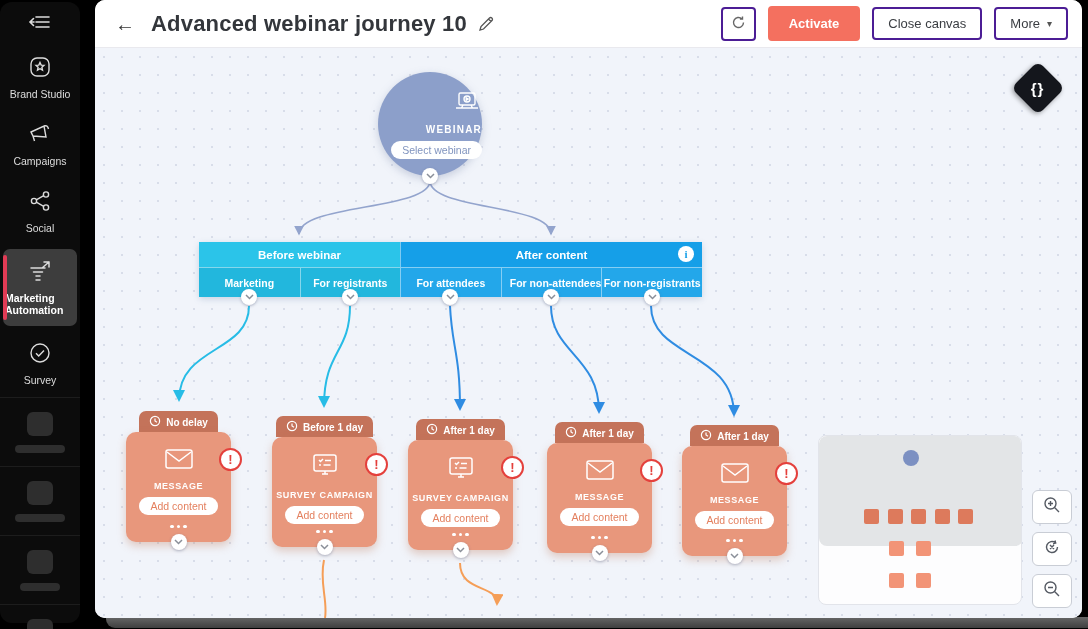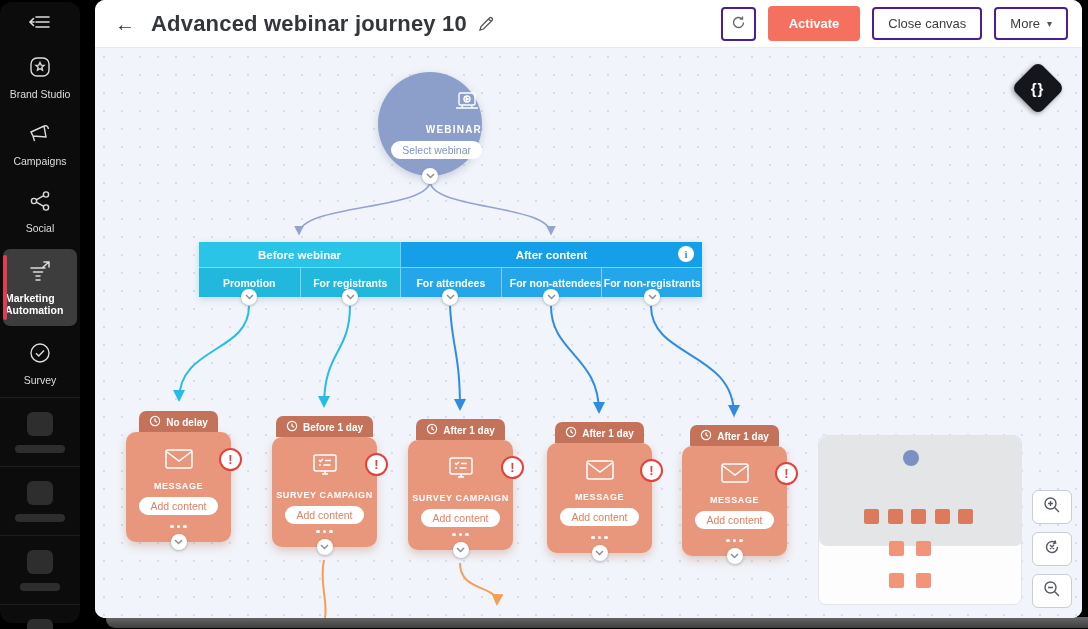--- a/index.html
+++ b/index.html
@@ -247,21 +247,21 @@
         <div class="jt-cell g-before" style="width:201px;">
           <span>Before webinar</span>
         </div>
         <div class="jt-cell g-after vdiv" style="width:302px;">
           <span>After content</span>
           <span class="info-badge">i</span>
         </div>
       </div>
       <div class="jt-sub">
         <div class="jt-cell c-before" style="width:100.5px;">
-            <span>Promotion</span>
+            <span>Marketing</span>
           </div>
         <div class="jt-cell c-before vdiv" style="width:100.5px;">
             <span>For registrants</span>
           </div>
         <div class="jt-cell c-after vdiv" style="width:100.7px;">
             <span>For attendees</span>
           </div>
         <div class="jt-cell c-after vdiv" style="width:100.7px;justify-content:flex-end;">
             <span>For non-attendees</span>
           </div>

